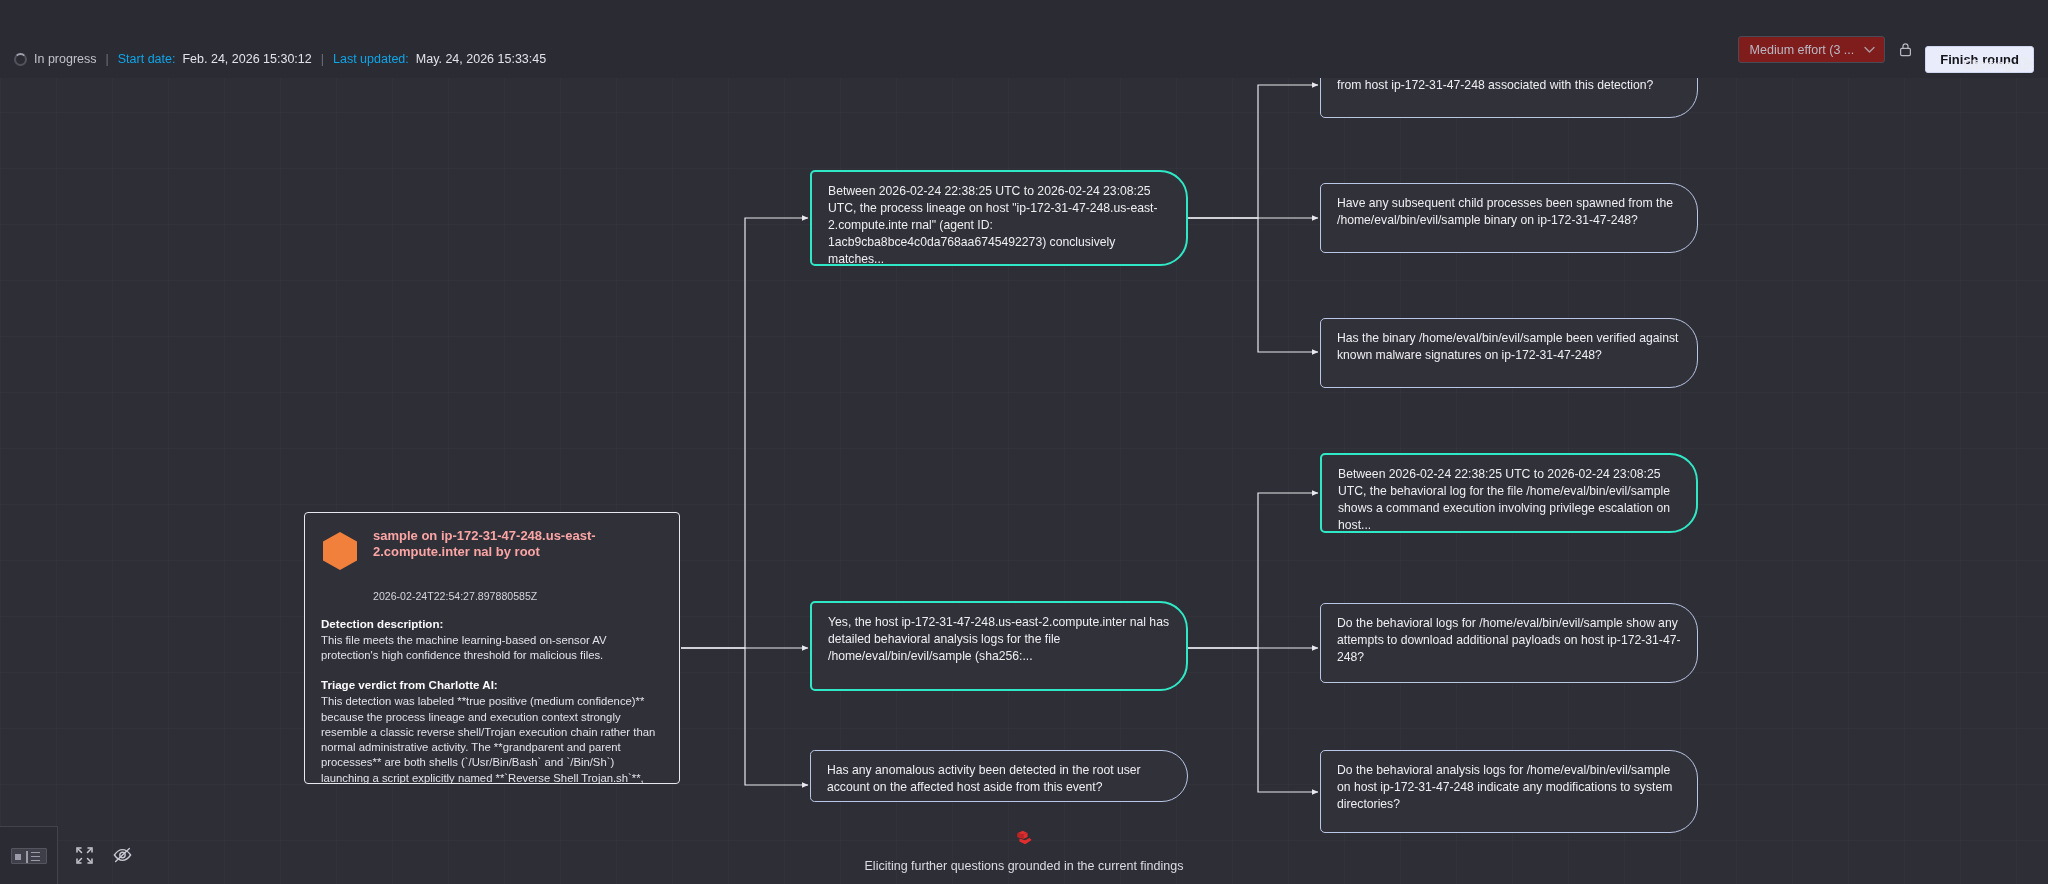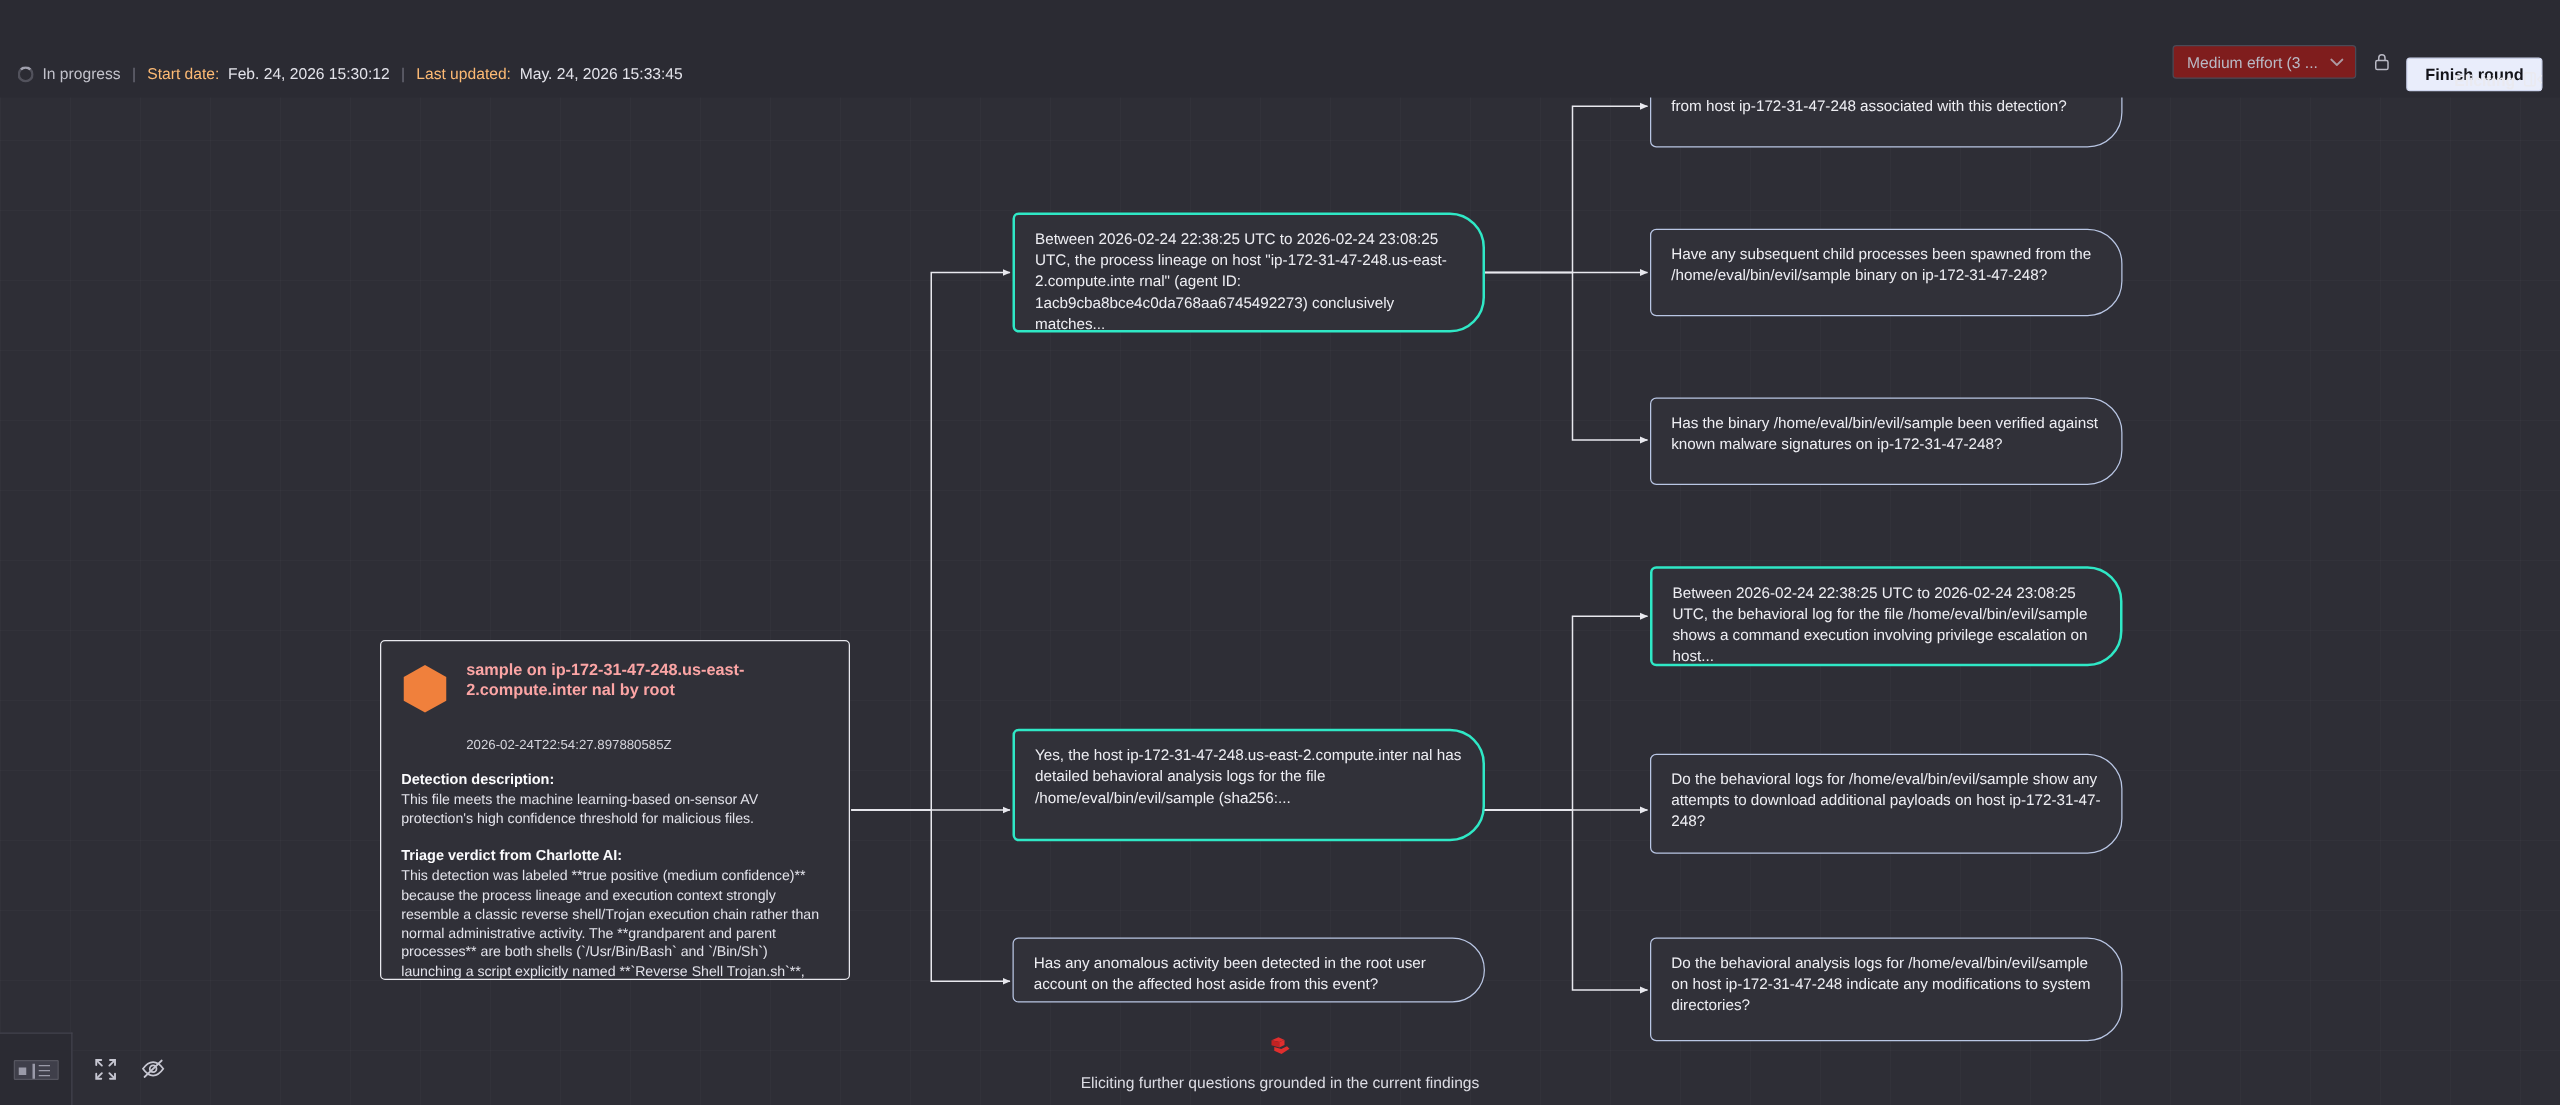--- a/index.html
+++ b/index.html
@@ -51,21 +51,21 @@
     display: flex; align-items: center; gap: 7px;
     font-size: 12.5px; color: #c2c2cb; white-space: nowrap;
   }
   .spinner {
     width: 13px; height: 13px; border-radius: 50%;
     border: 2px solid rgba(200,200,215,0.25);
     border-top-color: rgba(200,200,215,0.75);
     flex: 0 0 auto;
   }
   .meta-sep { color: #6f6f7c; margin: 0 2px; }
-  .meta-label { color: #fdba74; }
+  .meta-label { color: #0ea5e9; }
   .meta-val { color: #e3e3ea; }
 
   
   #header-right {
     position: absolute; right: 14px; top: 26px;
     display: flex; align-items: center; gap: 10px;
   }
   #effort-select {
     display: flex; align-items: center; gap: 10px;
     height: 27px; padding: 0 9px 0 11px;
@@ -207,21 +207,21 @@
       <div class="dc-h">Detection description:</div>
       <div class="dc-p">This file meets the machine learning-based on-sensor AV protection's high confidence threshold for malicious files.</div>
       <div class="dc-h">Triage verdict from Charlotte AI:</div>
       <div class="dc-p">This detection was labeled **true positive (medium confidence)** because the process lineage and execution context strongly resemble a classic reverse shell/Trojan execution chain rather than normal administrative activity. The **grandparent and parent processes** are both shells (`/Usr/Bin/Bash` and `/Bin/Sh`) launching a script explicitly named **`Reverse Shell Trojan.sh`**, and that script in...</div>
     </div>
 
     <div class="node answer" style="left:810px; top:170px; width:378px; height:96px;">
       <span class="txt">Between 2026-02-24 22:38:25 UTC to 2026-02-24 23:08:25 UTC, the process lineage on host "ip-172-31-47-248.us-east-2.compute.inte rnal" (agent ID: 1acb9cba8bce4c0da768aa6745492273) conclusively matches...</span>
     </div>
 
-    <div class="node answer" style="left:810px; top:583px; width:378px; height:90px;">
+    <div class="node answer" style="left:810px; top:601px; width:378px; height:90px;">
       <span class="txt">Yes, the host ip-172-31-47-248.us-east-2.compute.inter nal has detailed behavioral analysis logs for the file /home/eval/bin/evil/sample (sha256:...</span>
     </div>
 
     <div class="node q" style="left:810px; top:750px; width:378px; height:52px;">
       <span class="txt">Has any anomalous activity been detected in the root user account on the affected host aside from this event?</span>
     </div>
 
     <div class="node q" style="left:1320px; top:48px; width:378px; height:70px;">
       <span class="txt">Has there been any unusual outbound network communication from host ip-172-31-47-248 associated with this detection?</span>
     </div>

